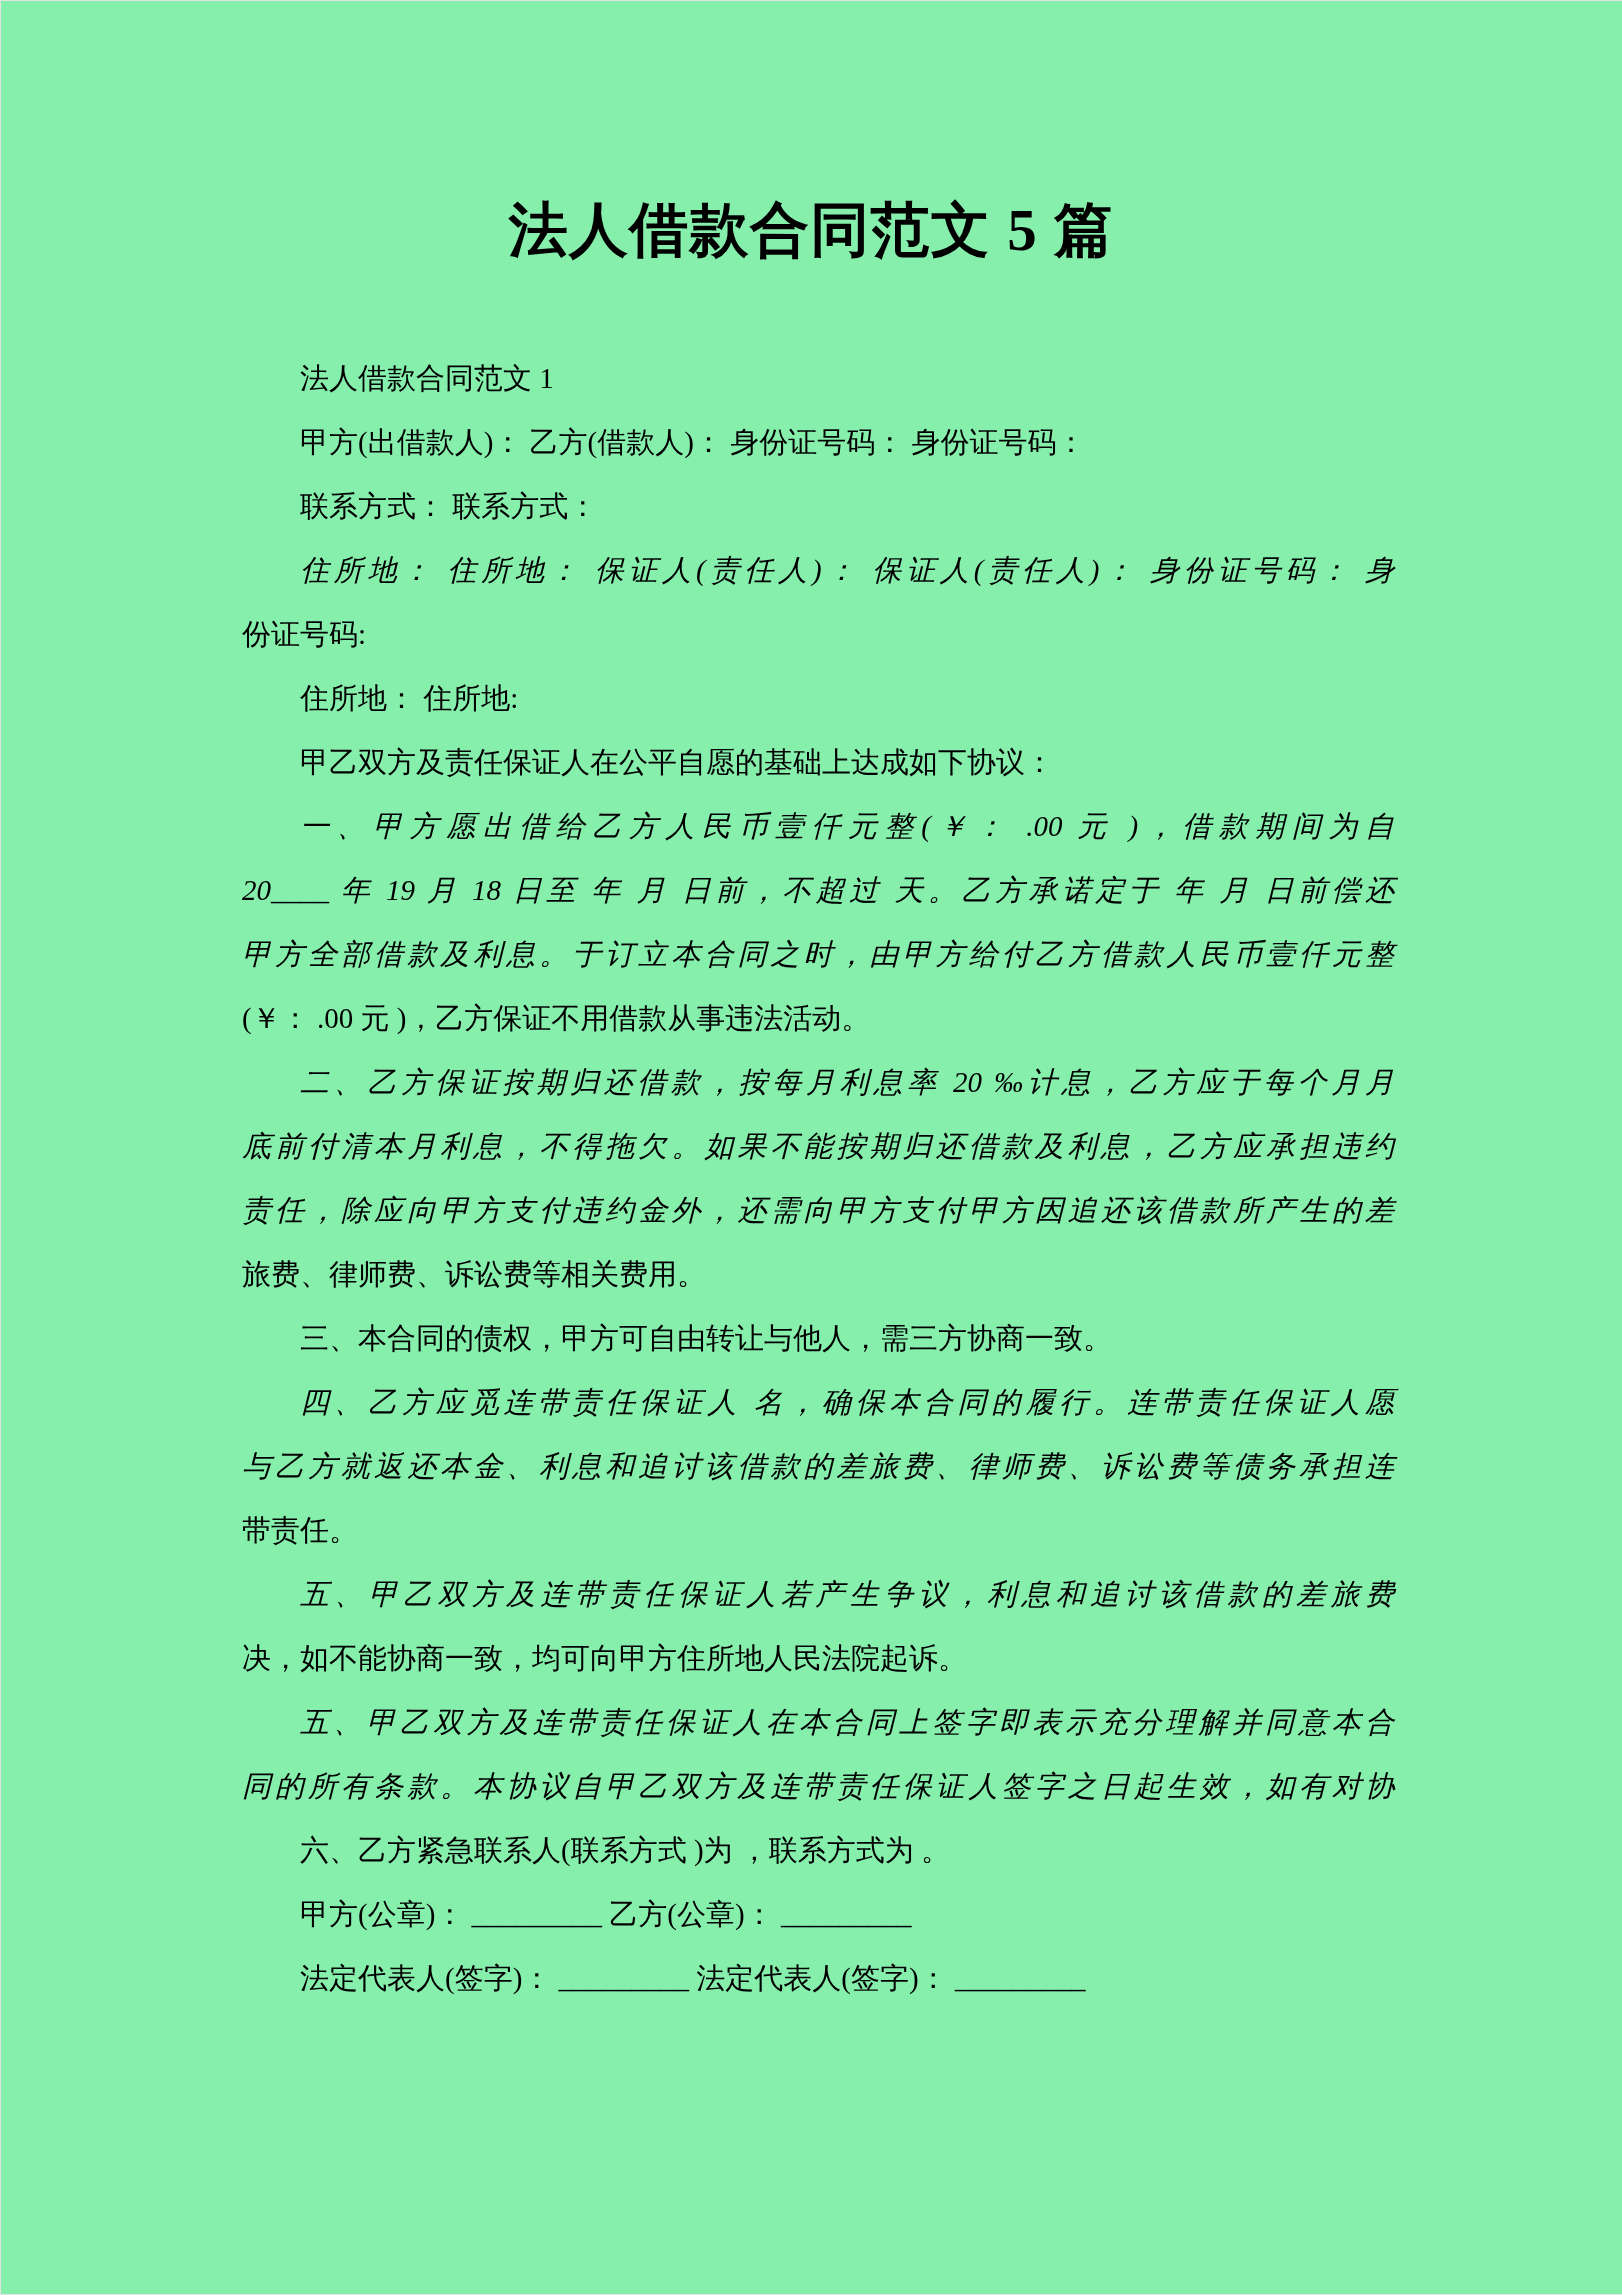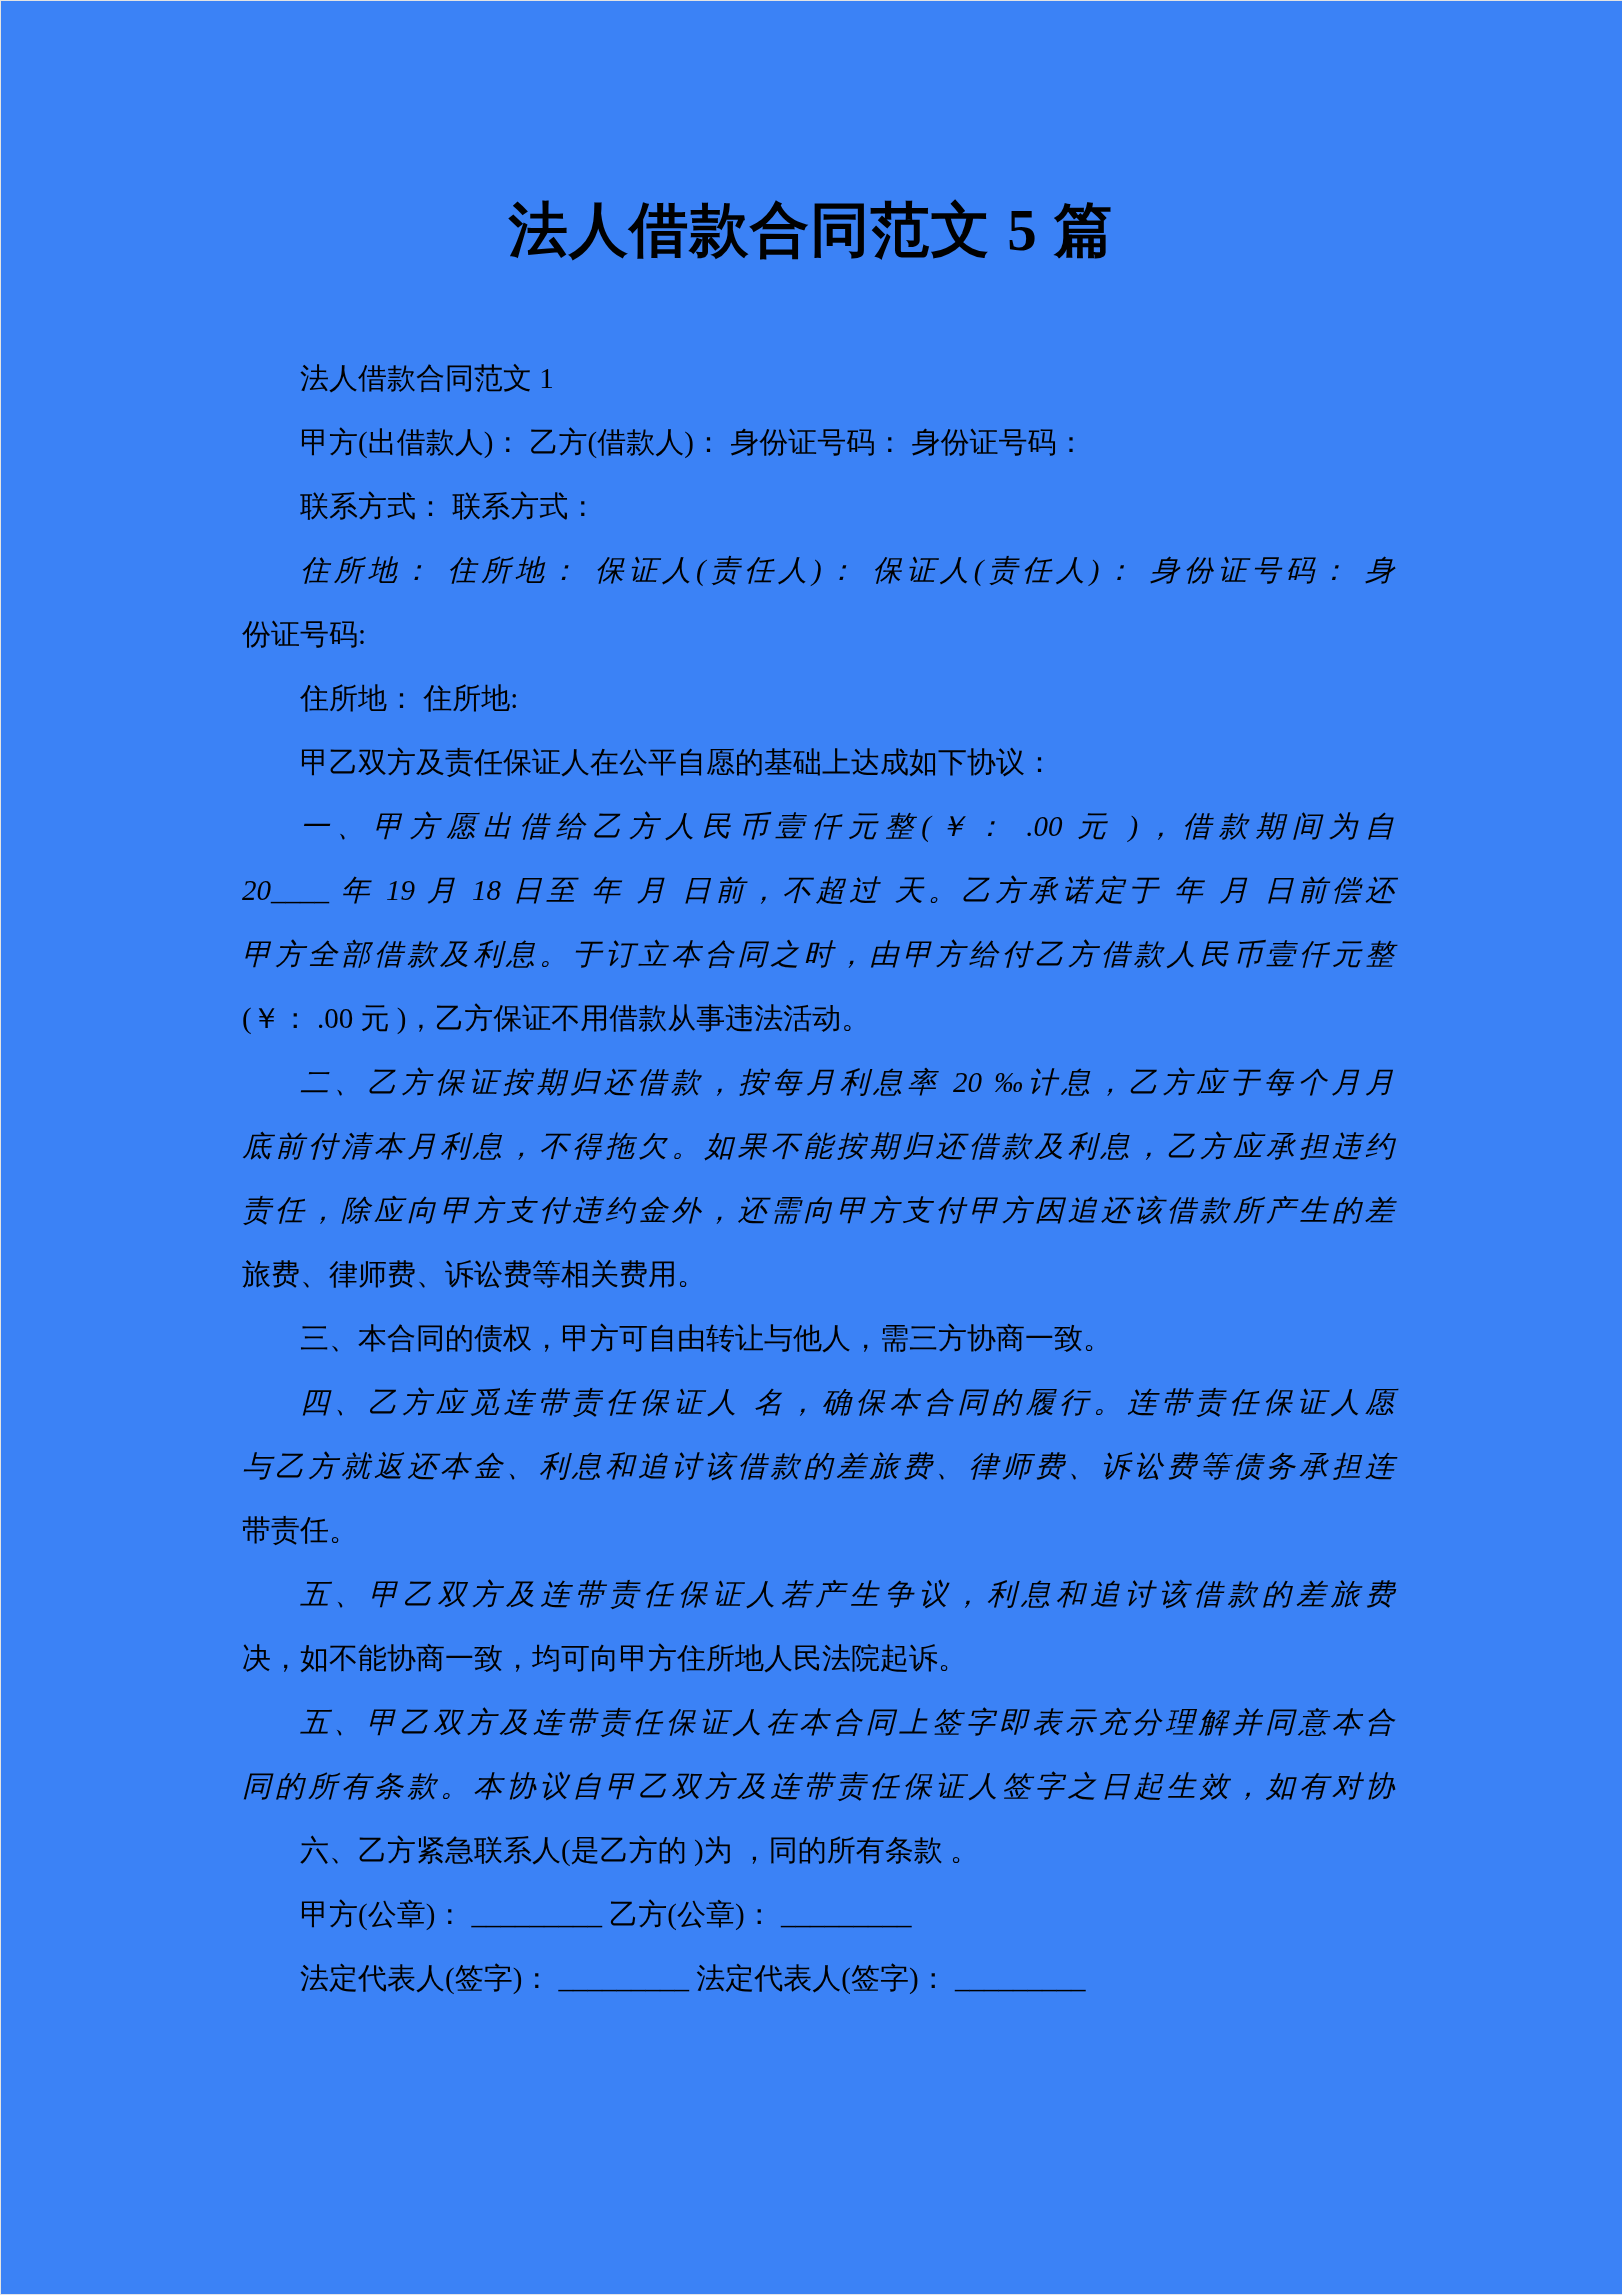--- a/index.html
+++ b/index.html
@@ -4,21 +4,21 @@
 <style>
   html, body {
     margin: 0;
     padding: 0;
     background: #ffffff;
   }
   .page {
     position: relative;
     width: 1623px;
     height: 2295px;
-    background: #3b82f6;
+    background: #86efac;
     color: #000000;
     font-family: "Liberation Serif", "DejaVu Serif", serif;
     box-sizing: border-box;
     border: 1.3px solid #e3e3e3;
     overflow: hidden;
   }
   .doc-title {
     padding-top: 193px;
     text-align: center;
     font-size: 59px;
@@ -69,18 +69,18 @@
       <div class="line full">责任，除应向甲方支付违约金外，还需向甲方支付甲方因追还该借款所产生的差</div>
       <div class="line">旅费、律师费、诉讼费等相关费用。</div>
       <div class="line indent">三、本合同的债权，甲方可自由转让与他人，需三方协商一致。</div>
       <div class="line indent full">四、乙方应觅连带责任保证人 名，确保本合同的履行。连带责任保证人愿</div>
       <div class="line full">与乙方就返还本金、利息和追讨该借款的差旅费、律师费、诉讼费等债务承担连</div>
       <div class="line">带责任。</div>
       <div class="line indent full">五、甲乙双方及连带责任保证人若产生争议，利息和追讨该借款的差旅费</div>
       <div class="line">决，如不能协商一致，均可向甲方住所地人民法院起诉。</div>
       <div class="line indent full">五、甲乙双方及连带责任保证人在本合同上签字即表示充分理解并同意本合</div>
       <div class="line full">同的所有条款。本协议自甲乙双方及连带责任保证人签字之日起生效，如有对协</div>
-      <div class="line indent">六、乙方紧急联系人(是乙方的 )为 ，同的所有条款 。</div>
+      <div class="line indent">六、乙方紧急联系人(联系方式 )为 ，联系方式为 。</div>
       <div class="line indent">甲方(公章)： _________   乙方(公章)： _________</div>
       <div class="line indent">法定代表人(签字)： _________   法定代表人(签字)： _________</div>
     </div>
 </div>
 
 
 </body></html>

